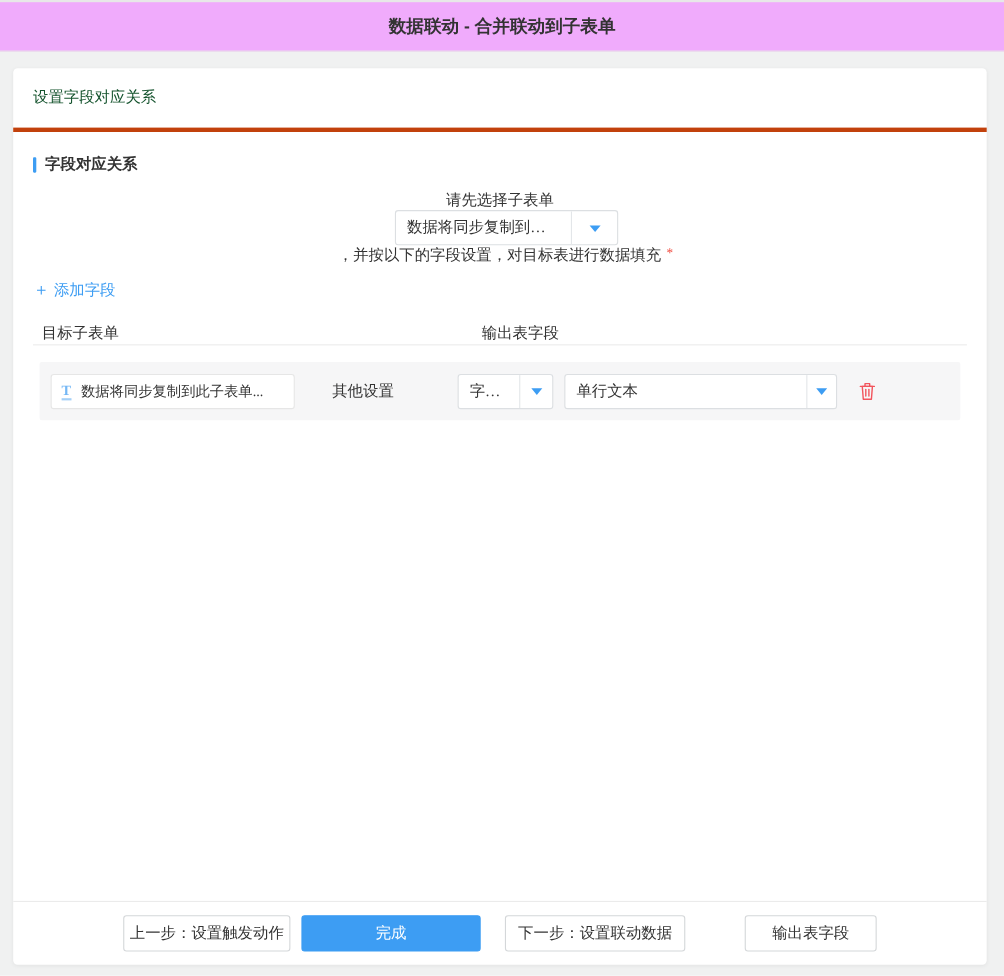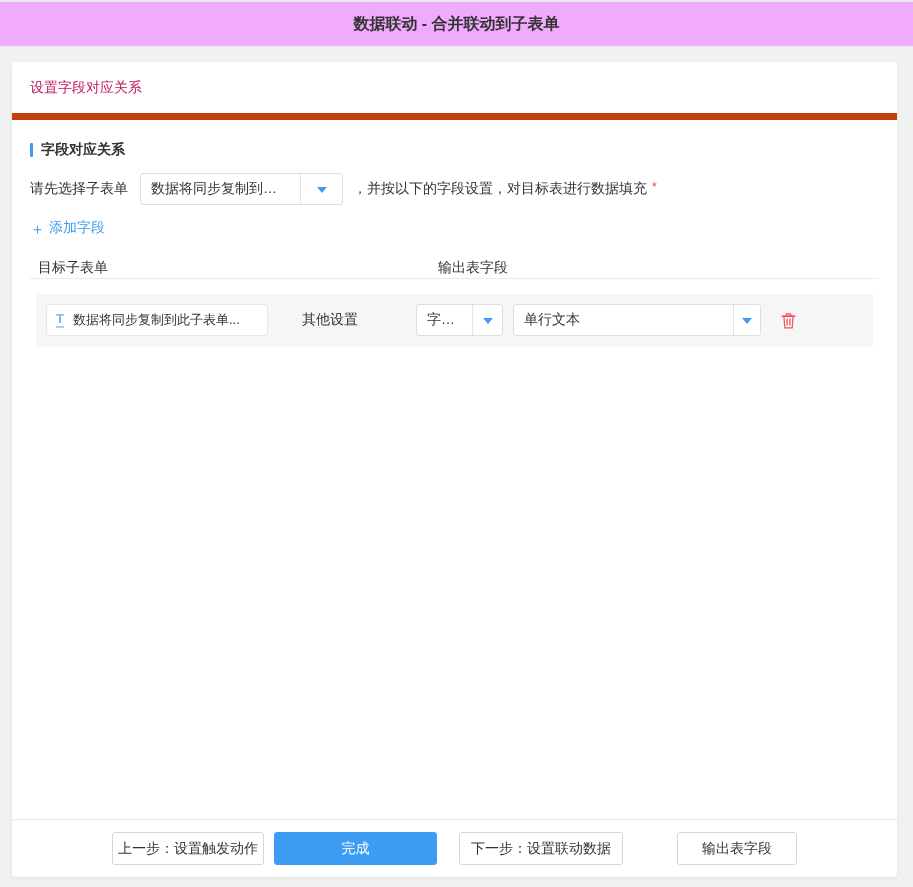--- a/index.html
+++ b/index.html
@@ -33,27 +33,27 @@
     right: 16px;
     top: 62px;
     bottom: 10px;
     background: #fff;
     border-radius: 4px;
     box-shadow: 0 1px 4px rgba(0,0,0,0.06);
   }
   .card-header {
     height: 58px;
     padding: 0 18px;
-    border-bottom: 7px solid #c2410c;
-    display: flex;
-    align-items: center;
-    font-size: 14px;
-    color: #be185d;
-  }
-  .card-body { padding: 20px 18px 0; }
+    border-bottom: 4px solid #c2410c;
+    display: flex;
+    align-items: center;
+    font-size: 14px;
+    color: #14532d;
+  }
+  .card-body { padding: 20px 18px 0; font-family: Liberation Serif, serif; }
   
   .section-title {
     display: flex;
     align-items: center;
     font-size: 14px;
     font-weight: bold;
     color: #333;
     height: 20px;
   }
   .section-bar {
@@ -63,20 +63,21 @@
     margin-right: 8px;
     border-radius: 1px;
   }
   
   .select-row {
     margin-top: 13px;
     display: flex;
     align-items: center;
     font-size: 14px;
     color: #333;
+    flex-direction: column;
   }
   .select {
     height: 32px;
     background: #fff;
     border: 1px solid #dcdfe2;
     border-radius: 3px;
     display: flex;
     align-items: center;
     cursor: pointer;
     overflow: hidden;

